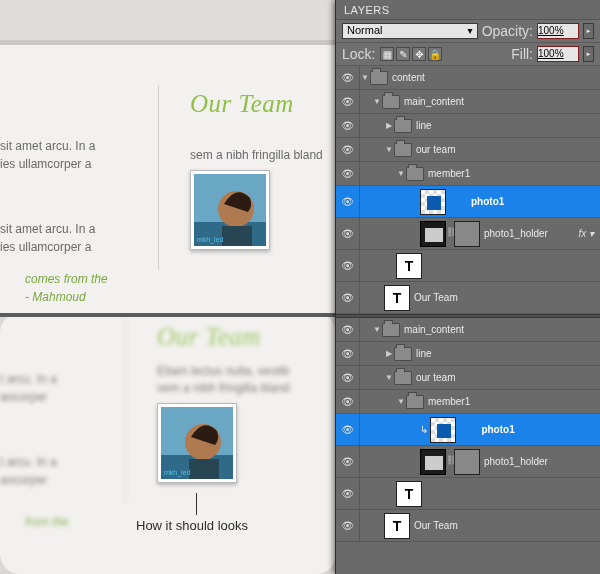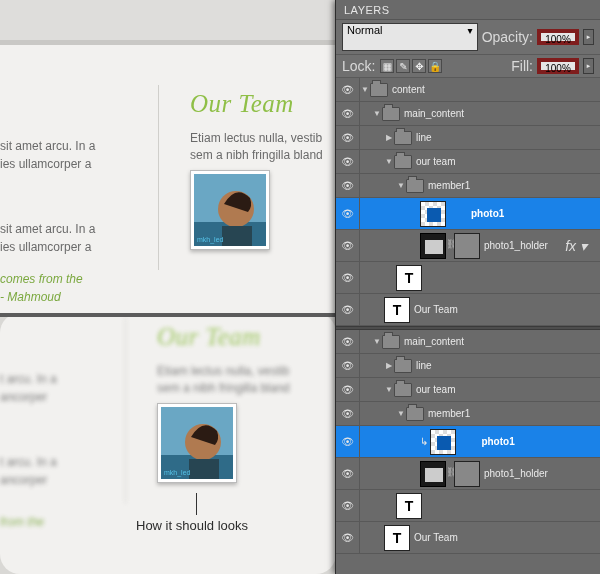--- a/index.html
+++ b/index.html
@@ -13,21 +13,21 @@
 
   .header-strip { position: absolute; left: 0; right: 0; height: 45px; background: #dedddb; border-bottom: 5px solid #c9c8c5; }
   .site-top .header-strip { top: 0; }
 
   .team-area { position: absolute; left: 0; right: 0; }
   .site-top .team-area { top: 60px; }
   .site-bot .team-area { top: 0; }
 
   .ourteam-title { position: absolute; left: 190px; top: 30px; font-family: Georgia, "Times New Roman", serif; font-style: italic; color: #8fbf47; font-size: 25px; letter-spacing: .5px; }
   .frag-text { position: absolute; left: 0; font-size: 12px; line-height: 18px; color: #6a6a6a; width: 110px; }
-  .frag-quote { color: #7ba83f; font-style: italic; }
+  .frag-quote { color: #7ba83f; font-style: italic; padding-left: 25px; }
   .sep-line { position: absolute; left: 158px; top: 25px; width: 1px; height: 185px; background: #d0cfcb; }
   .lead-text { position: absolute; left: 190px; top: 70px; font-size: 12px; line-height: 17px; color: #6a6a6a; width: 155px; }
 
   .photo-box { position: absolute; left: 190px; top: 110px; width: 80px; height: 80px;
     border: 1px solid #bbb; padding: 3px; background: #fff;
     box-shadow: 0 2px 4px rgba(0,0,0,.25); }
   .photo-box svg { display: block; width: 100%; height: 100%; }
   .photo-tag { position: absolute; bottom: 6px; left: 6px; font-size: 7px; font-family: Arial; color: #55c2e8; }
 
   
@@ -47,24 +47,24 @@
   .watermark .red { color: #d62828; font-weight: bold;}
 
   
   .panel { position: absolute; top: 0; right: 0; width: 265px; height: 574px;
     background: #6a6a6a; color: #e6e6e6; font-size: 11px;
     border-left: 1px solid #2c2c2c; box-shadow: -2px 0 6px rgba(0,0,0,.5);
     display: flex; flex-direction: column; }
   .p-tab { padding: 4px 8px 3px; font-size: 11px; letter-spacing:.5px; color:#e6e6e6; background:#6a6a6a; border-bottom:1px solid #555;}
   .p-row { display: flex; align-items: center; padding: 3px 6px; gap: 4px; border-bottom:1px solid #5a5a5a;}
   .p-row2 { background:#6f6f6f;}
-  .blend-sel { flex:1; height:28px; border:1px solid #3a3a3a; background:#e6e6e6; color:#000; font-size:11px; padding:0 4px; position: relative;}
+  .blend-sel { flex:1; height:16px; border:1px solid #3a3a3a; background:#e6e6e6; color:#000; font-size:11px; padding:0 4px; position: relative;}
   .blend-sel::after { content:"▾"; position:absolute; right:4px; top:1px; color:#000; font-size:10px;}
   .field-lab { font-size:14px; color:#d9d9d9; }
-  .pct-box { width:42px; height:16px; background:#e6e6e6; color:#000; border:4px solid #7f1d1d; font-size:10px; text-align:center; line-height:14px;}
+  .pct-box { width:42px; height:16px; background:#e6e6e6; color:#000; border:1px solid #7f1d1d; font-size:10px; line-height:14px;text-decoration:underline;}
   .tri-btn { width:11px; height:16px; background:#6a6a6a; border:1px solid #3a3a3a; display:flex; align-items:center; justify-content:center; font-size:7px;}
   .lock-icons span { display:inline-block; width:14px; height:14px; margin:0 1px; text-align:center; font-size:10px; line-height:14px; background:#777; border:1px solid #4a4a4a; color:#eee;}
 
   .layers-scroll { flex:1; overflow:hidden; background:#6a6a6a; }
   .layer-row { display:flex; align-items:center; height:32px; border-bottom:1px solid #585858; background:#6a6a6a; position:relative;}
   .layer-row.group { height:24px;}
   .layer-row.selected { background:#1a82e8; }
   .eye-col { width:24px; height:100%; border-right:1px solid #585858; display:flex; align-items:center; justify-content:center; font-size:11px;}
   .eye-col::before { content:"👁"; font-size:10px; filter: grayscale(1);}
   .expander { width:10px; font-size:8px; color:#ccc; text-align:center;}
@@ -72,21 +72,21 @@
   .folder-ic::before { content:""; position:absolute; top:-4px; left:1px; width:7px; height:3px; background:#8a8a8a; border:1px solid #4a4a4a; border-bottom:none;}
   .thumb { width:26px; height:26px; border:1px solid #222; background:#fff; display:flex; align-items:center; justify-content:center; font-size:14px; font-weight:bold; color:#000; }
   .thumb.trans { background: repeating-conic-gradient(#ddd 0 25%, #fff 0 50%) 0/8px 8px; position:relative;}
   .thumb.trans::after { content:""; position:absolute; top:6px; left:6px; width:14px; height:14px; background:#0a5ab0; }
   .thumb.mask { background:#1a1a1a; border-color:#000; position:relative;}
   .thumb.mask::after { content:""; position:absolute; top:6px; left:4px; width:18px; height:14px; background:#ccc;}
   .link-ic { width:8px; height:14px; font-size:9px; color:#ccc; text-align:center;}
   .lbl { color:#eaeaea; font-size:10px; padding-left:4px; white-space:nowrap; overflow:hidden;}
   .layer-row.selected .lbl { color:#fff; font-weight:bold;padding-left:25px;}
   .indent { display:inline-block;}
-  .fx { position:absolute; right:13px; font-size:14px; font-style:italic; color:#ddd;}
+  .fx { position:absolute; right:6px; font-size:10px; font-style:italic; color:#ddd;}
   .srow-sep { height:4px; background:#4d4d4d; border-top:1px solid #3a3a3a; border-bottom:1px solid #3a3a3a;}
   
   .ind-0 { width: 0px;} .ind-1 { width: 12px;} .ind-2 { width: 24px;} .ind-3 { width: 36px;} .ind-5 { width: 60px;}
 </style>
 </head>
 <body>
 
 <div class="stage">
 
   <div class="site-frame site-top">
@@ -97,21 +97,21 @@
       <div class="frag-text" style="top:77px;">
         <span>sit amet arcu. In a</span><br><span>ies ullamcorper a</span>
       </div>
       <div class="frag-text" style="top:160px;">
         <span>sit amet arcu. In a</span><br><span>ies ullamcorper a</span>
       </div>
       <div class="frag-text frag-quote" style="top:210px;">
         <span>comes from the</span><br><span>- Mahmoud</span>
       </div>
       <div class="lead-text">
-        <span>Etiam lectus nulla, vestib</span><br><span>sem a nibh fringilla bland</span>
+        <br><span>sem a nibh fringilla bland</span>
       </div>
       <div class="photo-box">
         <svg viewBox="0 0 72 72">
           <rect width="72" height="48" fill="#6aa7c4"></rect>
           <rect y="48" width="72" height="24" fill="#2f6b88"></rect>
           <circle cx="42" cy="35" r="18" fill="#b07a50"></circle>
           <path d="M30 30 q12 -20 26 -6 q3 8 -2 14" fill="#2b1b13"></path>
           <rect x="28" y="52" width="30" height="20" fill="#274552"></rect>
         </svg>
         <span class="photo-tag">mkh_led</span>

